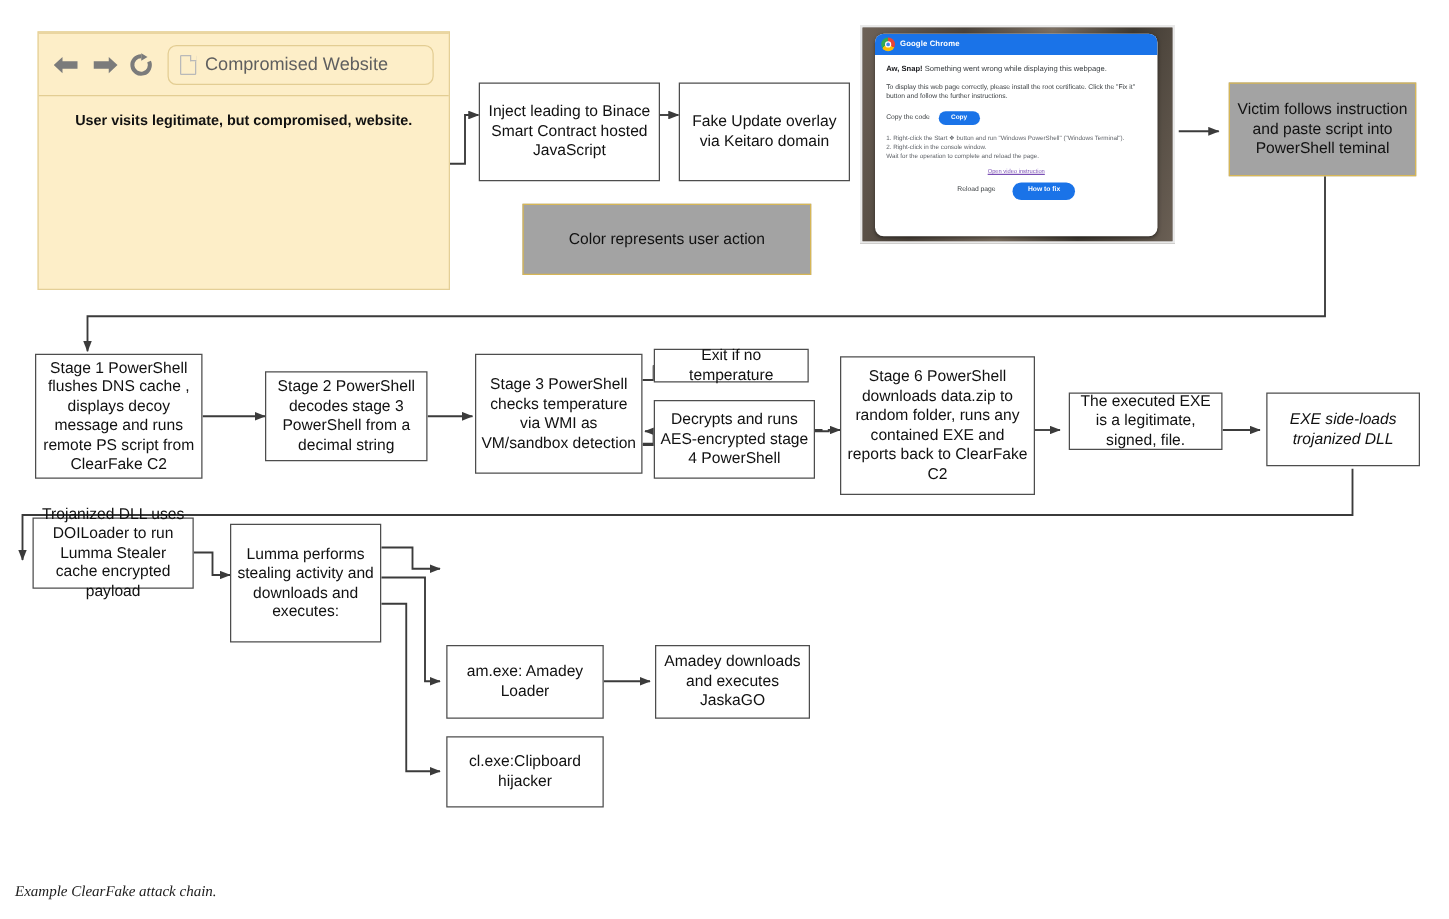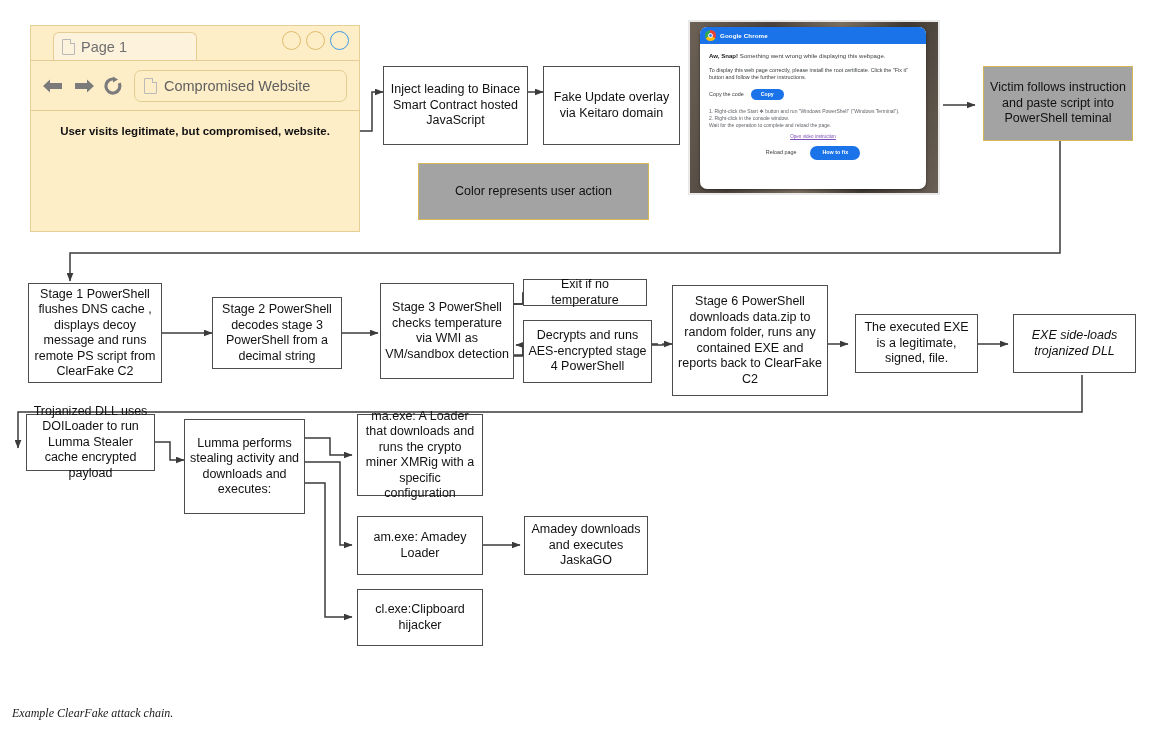--- a/index.html
+++ b/index.html
@@ -319,31 +319,20 @@
 
       <path d="M305,462 L340,462 L340,545 L352,545" marker-end="url(#ah)"></path>
 
       <path d="M305,483 L325,483 L325,617 L352,617" marker-end="url(#ah)"></path>
 
       <path d="M483,545 L520,545" marker-end="url(#ah)"></path>
     </g>
   </svg>
 
   <div id="browser-mock">
-    <div id="browser-tabstrip">
-      <div id="browser-tab">
-        <span class="page-glyph"></span>
-        <span id="browser-tab-label">Page 1</span>
-      </div>
-      <div id="dots">
-        <span class="dot tan"></span>
-        <span class="dot tan"></span>
-        <span class="dot blue"></span>
-      </div>
-    </div>
     <div id="browser-navbar">
       <svg class="nav-ico" width="24" height="20" viewBox="0 0 24 20">
         <path d="M2,10 L9,3.5 L9,7 L21,7 L21,13 L9,13 L9,16.5 z" fill="#7b7b7b"></path>
       </svg>
       <svg class="nav-ico" width="24" height="20" viewBox="0 0 24 20">
         <path d="M22,10 L15,3.5 L15,7 L3,7 L3,13 L15,13 L15,16.5 z" fill="#7b7b7b"></path>
       </svg>
       <svg class="nav-ico" width="20" height="20" viewBox="0 0 20 20">
         <path d="M10,3 A7,7 0 1,0 16.3,7.2" fill="none" stroke="#7b7b7b" stroke-width="3.2"></path>
         <path d="M10,0.5 L10,6.5 L15,3.5 z" fill="#7b7b7b"></path>
@@ -421,39 +410,36 @@
   </div>
 
   <div class="box" style="left:523px; top:320px; width:129px; height:63px;">
     <span>Decrypts and runs AES-encrypted stage 4 PowerShell</span>
   </div>
 
   <div class="box" style="left:672px; top:285px; width:156px; height:111px;">
     <span>Stage 6 PowerShell downloads data.zip to random folder, runs any contained EXE and reports back to ClearFake C2</span>
   </div>
 
-  <div class="box" style="left:855px; top:314px; width:123px; height:59px;">
+  <div class="box" style="left:855px; top:314px; width:123px; height:46px;">
     <span>The executed EXE is a legitimate, signed, file.</span>
   </div>
 
   <div class="box" style="left:1013px; top:314px; width:123px; height:59px;font-style:italic;">
     <span>EXE side-loads trojanized DLL</span>
   </div>
 
   <div class="box" style="left:26px; top:414px; width:129px; height:57px;">
     <span>Trojanized DLL uses DOILoader to run Lumma Stealer cache encrypted payload</span>
   </div>
 
   <div class="box" style="left:184px; top:419px; width:121px; height:95px;">
     <span>Lumma performs stealing activity and downloads and executes:</span>
   </div>
 
-  <div class="box" style="left:357px; top:414px; width:126px; height:82px;">
-    <span>ma.exe: A Loader that downloads and runs the crypto miner XMRig with a specific configuration</span>
-  </div>
 
   <div class="box" style="left:357px; top:516px; width:126px; height:59px;">
     <span>am.exe: Amadey Loader</span>
   </div>
 
   <div class="box" style="left:524px; top:516px; width:124px; height:59px;">
     <span>Amadey downloads and executes JaskaGO</span>
   </div>
 
   <div class="box" style="left:357px; top:589px; width:126px; height:57px;">

